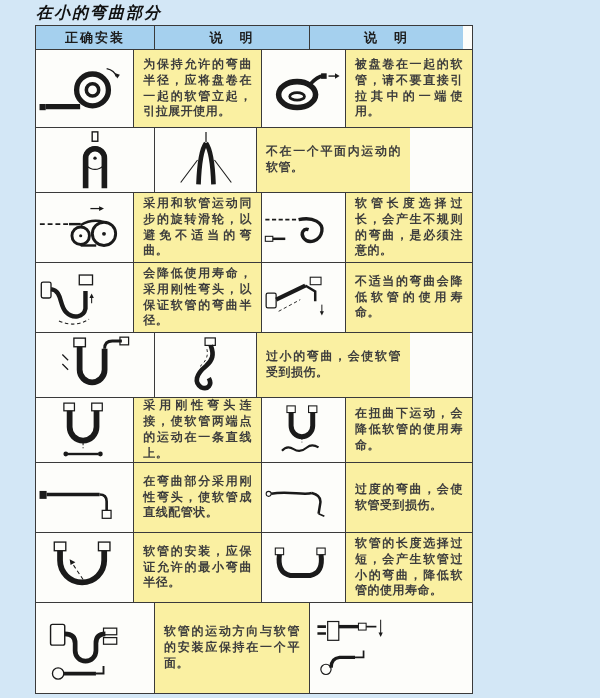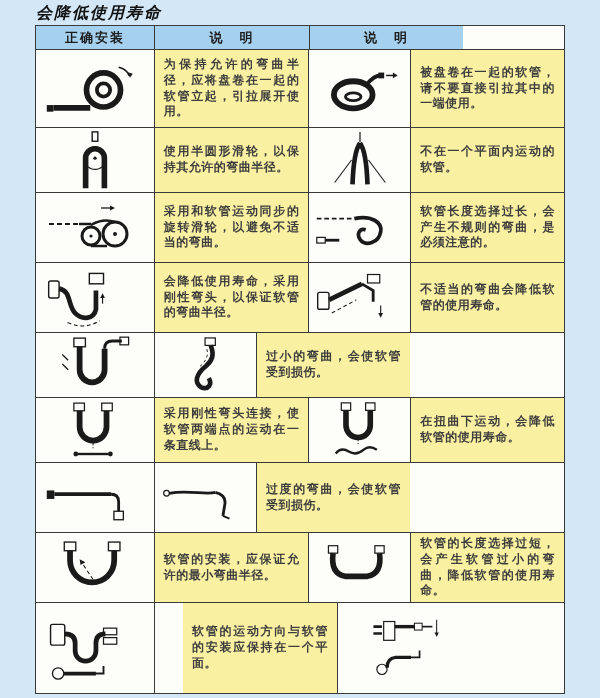--- a/index.html
+++ b/index.html
@@ -11,25 +11,25 @@
   body{
     position:relative; background:var(--page-bg);
     font-family:"DejaVu Sans", sans-serif; overflow:hidden;
   }
   .title{
     position:absolute; left:36px; top:3px;
     font-family:"DejaVu Serif", serif; font-style:italic; font-weight:bold;
     font-size:16px; letter-spacing:2px; color:#111;
   }
   .table{
-    position:absolute; left:35px; top:25px; width:530px;
+    position:absolute; left:35px; top:25px; width:438px;
     border:1px solid var(--border); background:var(--img-bg);
   }
   .row{display:flex; border-bottom:1px solid var(--border);}
-  .row:last-child{border-bottom:none;gap:28px;}
+  .row:last-child{border-bottom:none;}
   .cell{border-right:1px solid var(--border); overflow:hidden;}
   .cell:last-child{border-right:none;}
   .c1{width:119px;} .c2{width:155px;justify-content:flex-end;} .c3{width:102px;} .c4{width:153px;}
   .header-row{height:24px;}
   .header-cell{
     background:var(--header-bg); display:flex; align-items:center; justify-content:center;
     font-weight:bold; font-size:13px; color:#1c1c1c; letter-spacing:2px;
   }
   .img-cell{background:var(--img-cell,#fdfdfa); display:flex; align-items:center; justify-content:center;}
   .desc-cell{background:var(--desc-bg); display:flex; align-items:center;}
@@ -38,21 +38,21 @@
     line-height:1.32; letter-spacing:0.5px; text-align:justify; width:100%;
   }
   svg{display:block;}
   svg *{stroke:#1a1a1a;}
   .fill{fill:#1a1a1a; stroke:none;}
   .nf{fill:none;}
 </style>
 </head>
 <body>
 
-<div class="title">会降低使用寿命</div>
+<div class="title">在小的弯曲部分</div>
 
 <div class="table">
 
   <div class="row header-row">
     <div class="cell c1 header-cell">正确安装</div>
     <div class="cell c2 header-cell">说　明</div>
     <div class="cell c4 header-cell">说　明</div>
   </div>
 
   <div class="row" style="height:78px">
@@ -85,23 +85,20 @@
   </div>
 
   <div class="row" style="height:65px">
     <div class="cell c1 img-cell">
       <svg width="86" height="60" viewBox="0 0 90 64">
         <rect x="42" y="2" width="6" height="10" stroke-width="1.5" class="nf"></rect>
         <circle cx="45" cy="30" r="12" stroke-width="1.3" class="nf"></circle>
         <circle class="fill" cx="45" cy="30" r="1.8"></circle>
         <path d="M35 62 V30 A10 10 0 0 1 55 30 V62" stroke-width="6" class="nf"></path>
       </svg>
-    </div>
-    <div class="cell c2 desc-cell">
-      <p>使用半圆形滑轮，以保持其允许的弯曲半径。</p>
     </div>
     <div class="cell c3 img-cell">
       <svg width="86" height="60" viewBox="0 0 90 64">
         <path d="M45 13 V2" stroke-width="1.3"></path>
         <path d="M37 58 C38 30 42 18 45 14" stroke-width="5" class="nf"></path>
         <path d="M53 58 C52 30 48 18 45 14" stroke-width="5" class="nf"></path>
         <path d="M18 56 L36 32" stroke-width="1.2"></path>
         <path d="M72 56 L54 32" stroke-width="1.2"></path>
       </svg>
     </div>
@@ -224,20 +221,23 @@
 
   <div class="row" style="height:70px">
     <div class="cell c1 img-cell">
       <svg width="104" height="54" viewBox="0 0 110 56">
         <rect class="fill" x="4" y="20" width="8" height="9"></rect>
         <path d="M12 24 H72" stroke-width="4" class="nf"></path>
         <path d="M72 24 Q80 24 80 32 V42" stroke-width="3" class="nf"></path>
         <rect x="75" y="42" width="10" height="9" stroke-width="1.4" class="nf"></rect>
       </svg>
     </div>
+    <div class="cell c2 desc-cell">
+      <p>在弯曲部分采用刚性弯头，使软管成直线配管状。</p>
+    </div>
     <div class="cell c3 img-cell">
       <svg width="94" height="52" viewBox="0 0 100 54">
         <circle cx="8" cy="22" r="3" stroke-width="1.3" class="nf"></circle>
         <path d="M11 22 C30 18 50 24 60 21" stroke-width="3" class="nf"></path>
         <path d="M60 21 Q72 24 70 34 L68 46" stroke-width="3" class="nf"></path>
         <path d="M68 46 l7 3" stroke-width="2" class="nf"></path>
       </svg>
     </div>
     <div class="cell c4 desc-cell">
       <p>过度的弯曲，会使软管受到损伤。</p>

